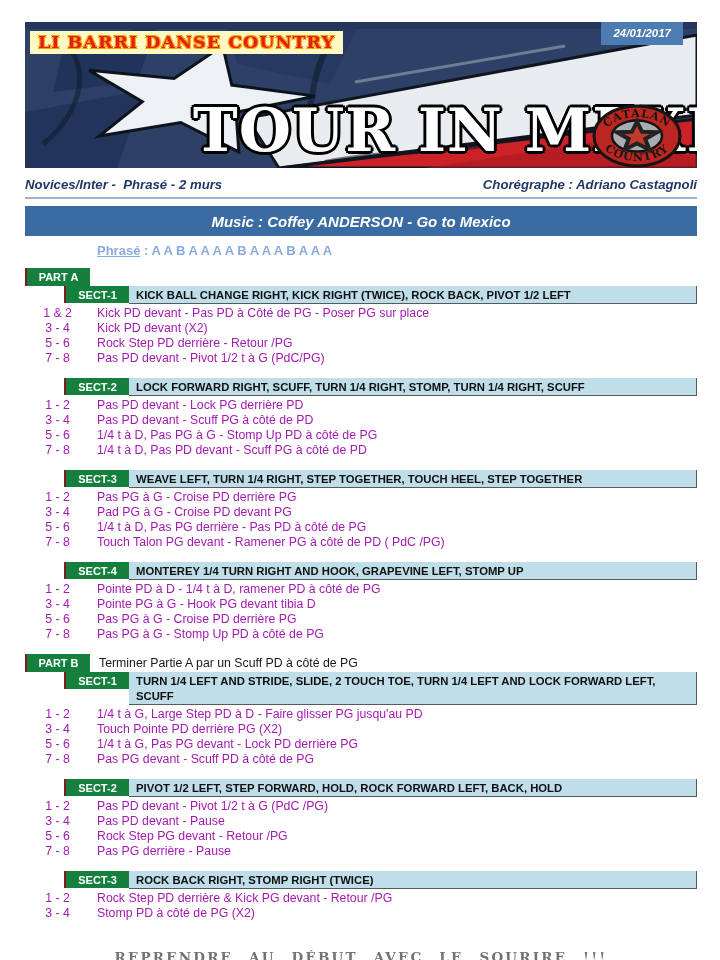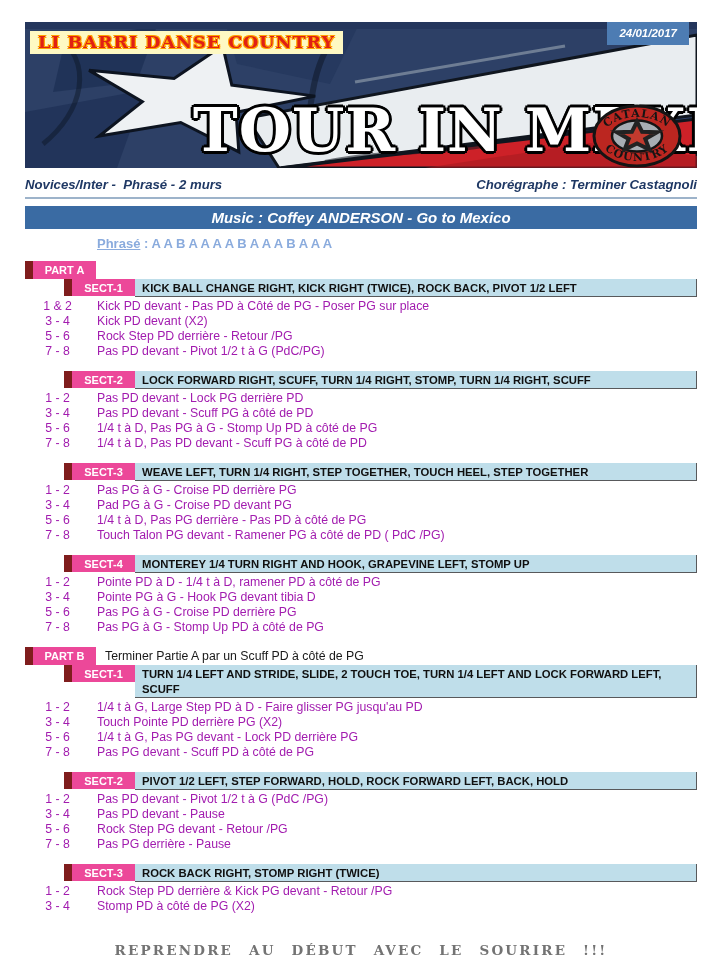--- a/index.html
+++ b/index.html
@@ -21,47 +21,47 @@
     white-space:nowrap;
   }
   .dance-title{
     position:absolute;left:168px;top:33px;width:500px;text-align:center;
     font-family:"DejaVu Serif", serif;font-weight:bold;font-size:60px;line-height:1;
     color:#ffffff;letter-spacing:1px;white-space:nowrap;
     text-shadow:-2px -2px 0 #000,2px -2px 0 #000,-2px 2px 0 #000,2px 2px 0 #000,0 3px 0 #000,3px 0 0 #000,-3px 0 0 #000,0 -3px 0 #000;
     margin-top:45px;
   }
   .date-band{
-    position:absolute;top:0;right:8px;background:#4d7cb3;color:#fff;
+    position:absolute;top:0;right:14px;background:#4d7cb3;color:#fff;
     font-style:italic;font-weight:bold;font-size:11.5px;padding:5px 12px 6px;
   }
   .badge{position:absolute;right:8px;top:82px;}
 
   
   .meta-row{
     margin-top:9px;display:flex;justify-content:space-between;align-items:baseline;
     font-weight:bold;font-style:italic;font-size:13.2px;color:#1f3864;white-space:pre;text-align:right;
   }
   .rule{border:none;border-top:2px solid #9db3ca;margin:5px 0 0 0;}
 
   
   .music-bar{
-    margin-top:7px;height:23px;background:#3a6ba3;color:#ffffff;
+    margin-top:7px;height:30px;background:#3a6ba3;color:#ffffff;
     display:flex;align-items:center;justify-content:center;
     font-weight:bold;font-style:italic;font-size:15px;
   }
 
   
   .phrase-row{margin:7px 0 10px;padding-left:72px;font-weight:bold;font-size:13px;color:#8aabdd;}
   .phrase-label{text-decoration:underline;}
 
   
   .tealbox{
     display:inline-flex;align-items:center;justify-content:center;flex:none;
-    width:63px;background:#ec4899;border-left:8px solid #7f1d1d;
+    width:63px;background:#15803d;border-left:2px solid #7f1d1d;
     color:#ffffff;font-weight:bold;font-size:11px;
   }
   .part-row{display:flex;align-items:center;gap:9px;}
   .part-label{height:18px;}
   .part-note{font-size:12.3px;color:#191919;}
   .sect-block{margin-bottom:12px;}
   .sect-header{display:flex;align-items:stretch;}
   .sect-label{height:17px;margin-left:39px;}
   .sect-title{
     flex:1;background:#bfdeea;border-bottom:1px solid #58595b;border-right:1px solid #58595b;
@@ -122,21 +122,21 @@
         <textPath href="#arcTop" startOffset="50%" text-anchor="middle">CATALAN</textPath>
       </text>
       <text font-family="DejaVu Serif, serif" font-size="11" font-weight="bold" fill="#141414" letter-spacing="1">
         <textPath href="#arcBot" startOffset="50%" text-anchor="middle">COUNTRY</textPath>
       </text>
     </svg>
   </div>
 
   <div class="meta-row">
     <span>Novices/Inter -  Phrasé - 2 murs</span>
-    <span>Chorégraphe : Terminer Castagnoli</span>
+    <span>Chorégraphe : Adriano Castagnoli</span>
   </div>
   <hr class="rule">
 
   <div class="music-bar">
     <span>Music : Coffey ANDERSON - Go to Mexico</span>
   </div>
 
   <div class="phrase-row">
     <span class="phrase-label">Phrasé</span><span> : </span><span>A A B A A A A B A A A B A A A</span>
   </div>

